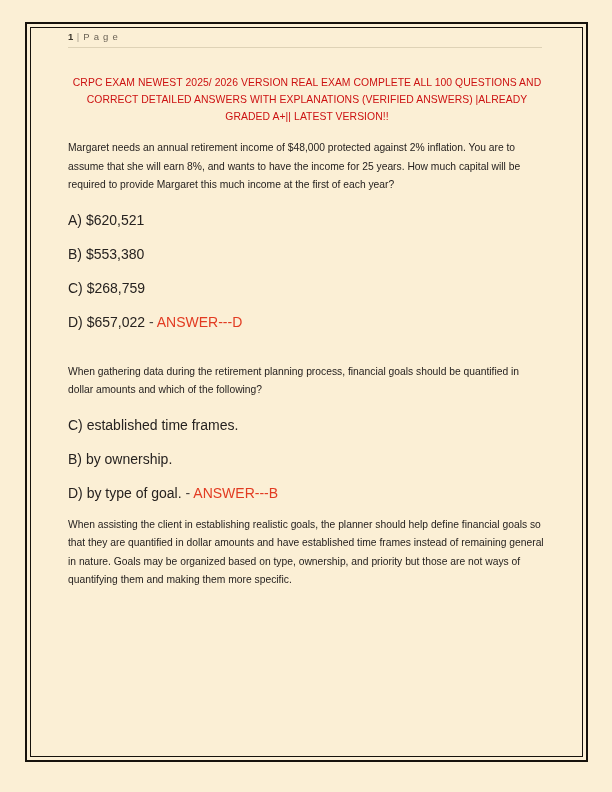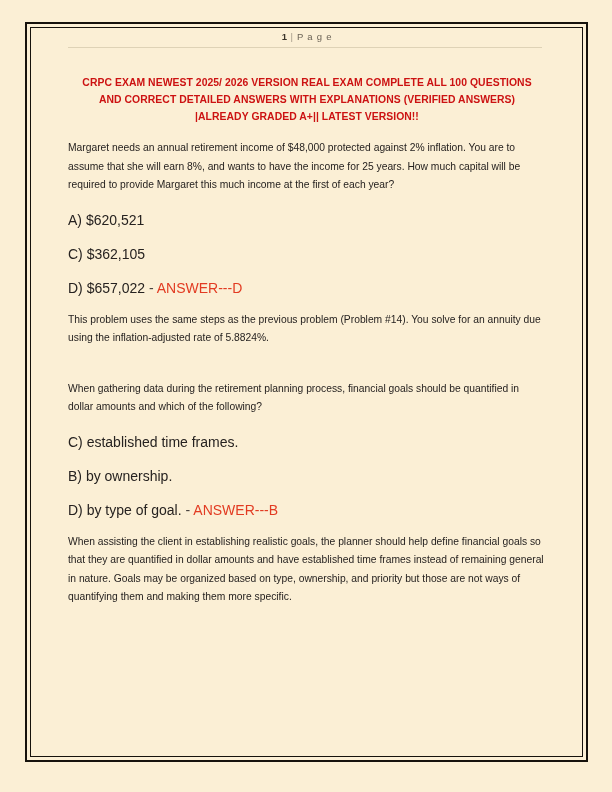--- a/index.html
+++ b/index.html
@@ -47,21 +47,20 @@
     position: absolute;
     left: 68px;
     top: 30px;
     width: 478px;
   }
 
   
   .page-header {
     height: 22px;
     position: relative;
-    text-align: center;
   }
   .page-header-text {
     font-size: 9.5px;
     color: #6b6356;
     letter-spacing: 0.08em;
     line-height: 14px;
     white-space: pre;
   }
   .page-header-text .pg-num {
     font-weight: bold;
@@ -79,21 +78,21 @@
     width: 474px;
     height: 1px;
     background: #ded2b6;
   }
 
   
   .doc-title {
     margin-top: 22px;
     text-align: center;
     color: #cc1212;
-    font-weight: bold;
+    font-weight: normal;
     font-size: 10.4px;
     line-height: 17px;
     letter-spacing: 0.005em;
     padding: 0 4px;
   }
 
   
   .qblock {
     margin-top: 14px;
   }
@@ -141,23 +140,23 @@
     <div class="doc-title">
       <span>CRPC EXAM NEWEST 2025/ 2026 VERSION REAL EXAM COMPLETE ALL 100 QUESTIONS AND</span>
       <span>CORRECT DETAILED ANSWERS WITH EXPLANATIONS (VERIFIED ANSWERS) |ALREADY GRADED</span>
       <span>A+|| LATEST VERSION!!</span>
     </div>
 
     <div class="qblock" id="questions-container">
         <div>
           <p class="para stem">Margaret needs an annual retirement income of $48,000 protected against 2% inflation. You are to assume that she will earn 8%, and wants to have the income for 25 years. How much capital will be required to provide Margaret this much income at the first of each year?</p>
           <p class="opt"><span>A) $620,521</span></p>
-          <p class="opt"><span>C) $362,105</span></p>
+          <p class="opt"><span>B) $553,380</span></p>
+          <p class="opt"><span>C) $268,759</span></p>
           <p class="opt last"><span>D) $657,022</span><span class="ans-dash"> - </span><span class="ans">ANSWER---D</span></p>
-          <p class="para">This problem uses the same steps as the previous problem (Problem #14). You solve for an annuity due using the inflation-adjusted rate of 5.8824%.</p>
           <div class="spacer-para"></div>
         </div>
         <div>
           <p class="para stem">When gathering data during the retirement planning process, financial goals should be quantified in dollar amounts and which of the following?</p>
           <p class="opt"><span>C) established time frames.</span></p>
           <p class="opt"><span>B) by ownership.</span></p>
           <p class="opt last"><span>D) by type of goal.</span><span class="ans-dash"> - </span><span class="ans">ANSWER---B</span></p>
           <p class="para">When assisting the client in establishing realistic goals, the planner should help define financial goals so that they are quantified in dollar amounts and have established time frames instead of remaining general in nature. Goals may be organized based on type, ownership, and priority but those are not ways of quantifying them and making them more specific.</p>
           <div class="spacer-para"></div>
         </div>

